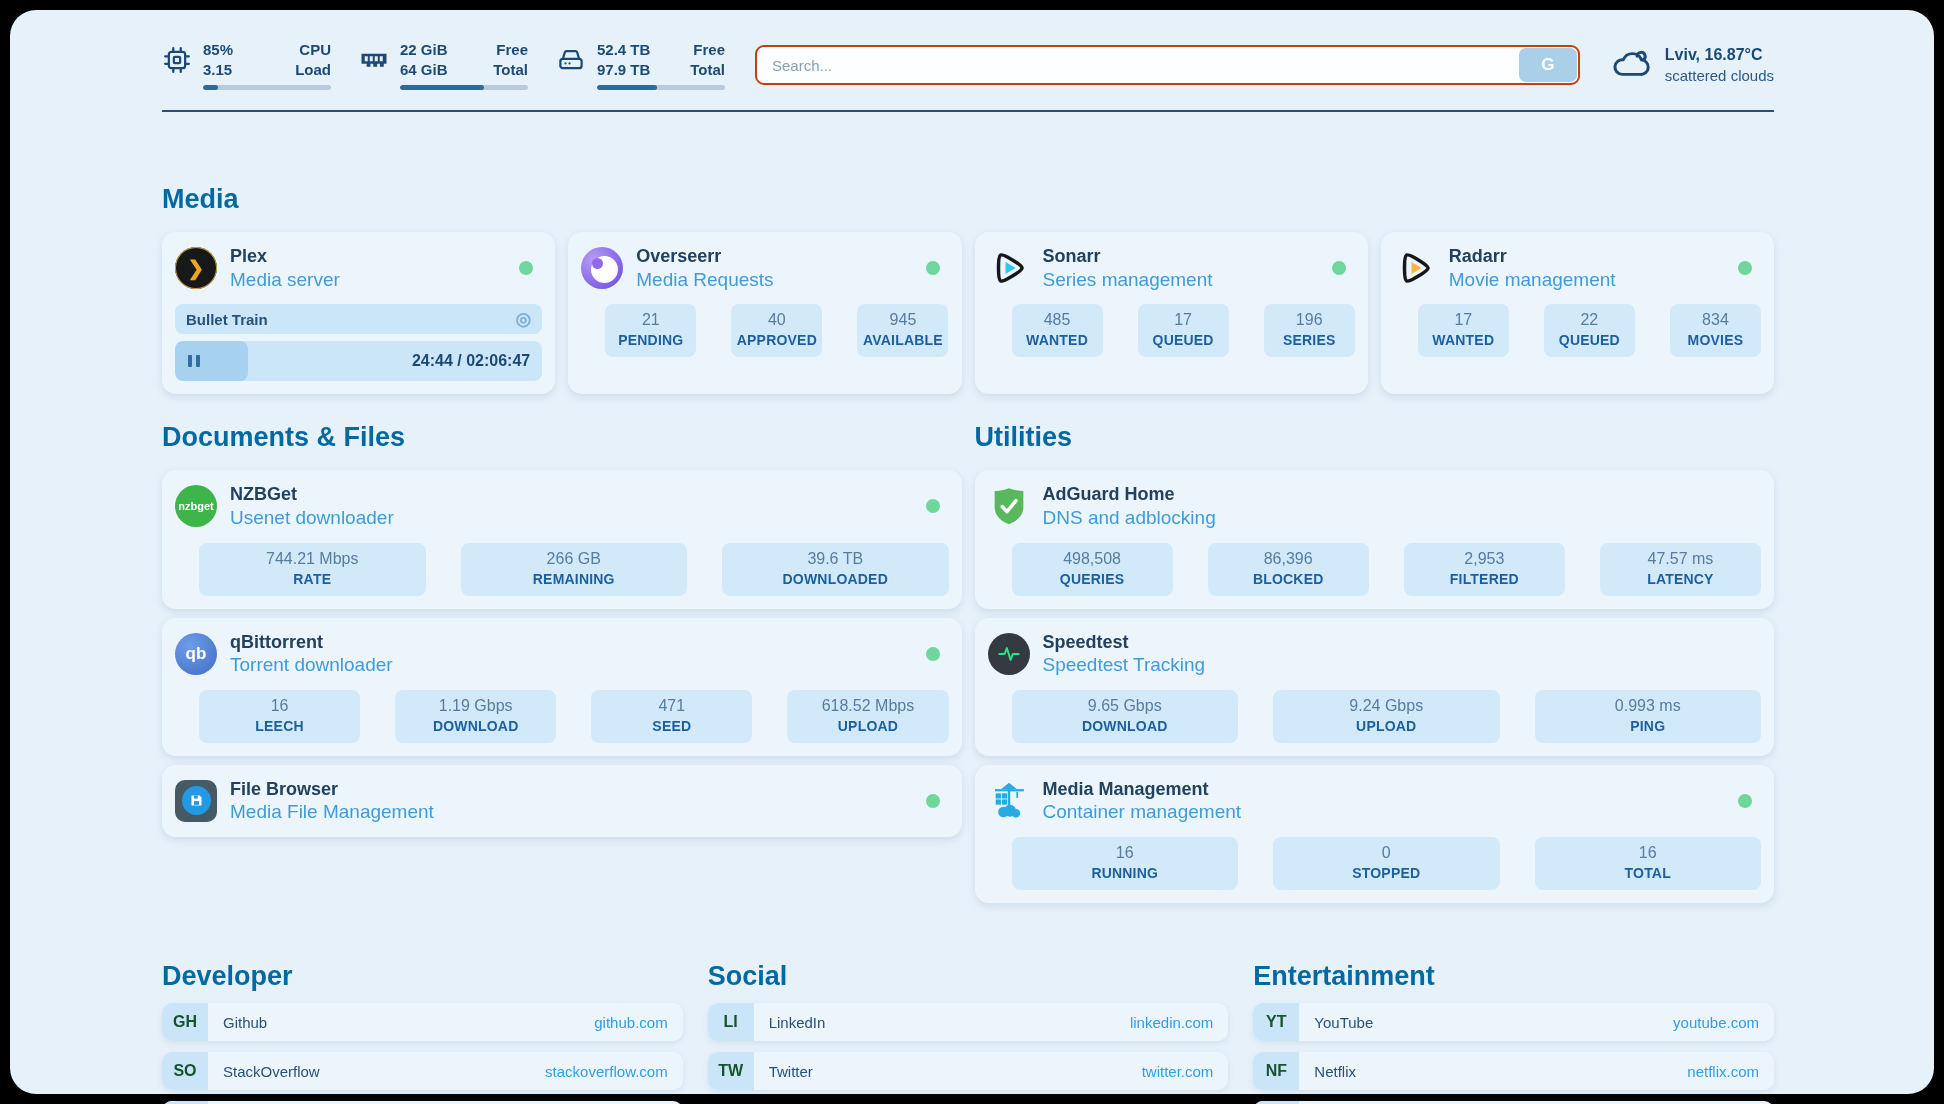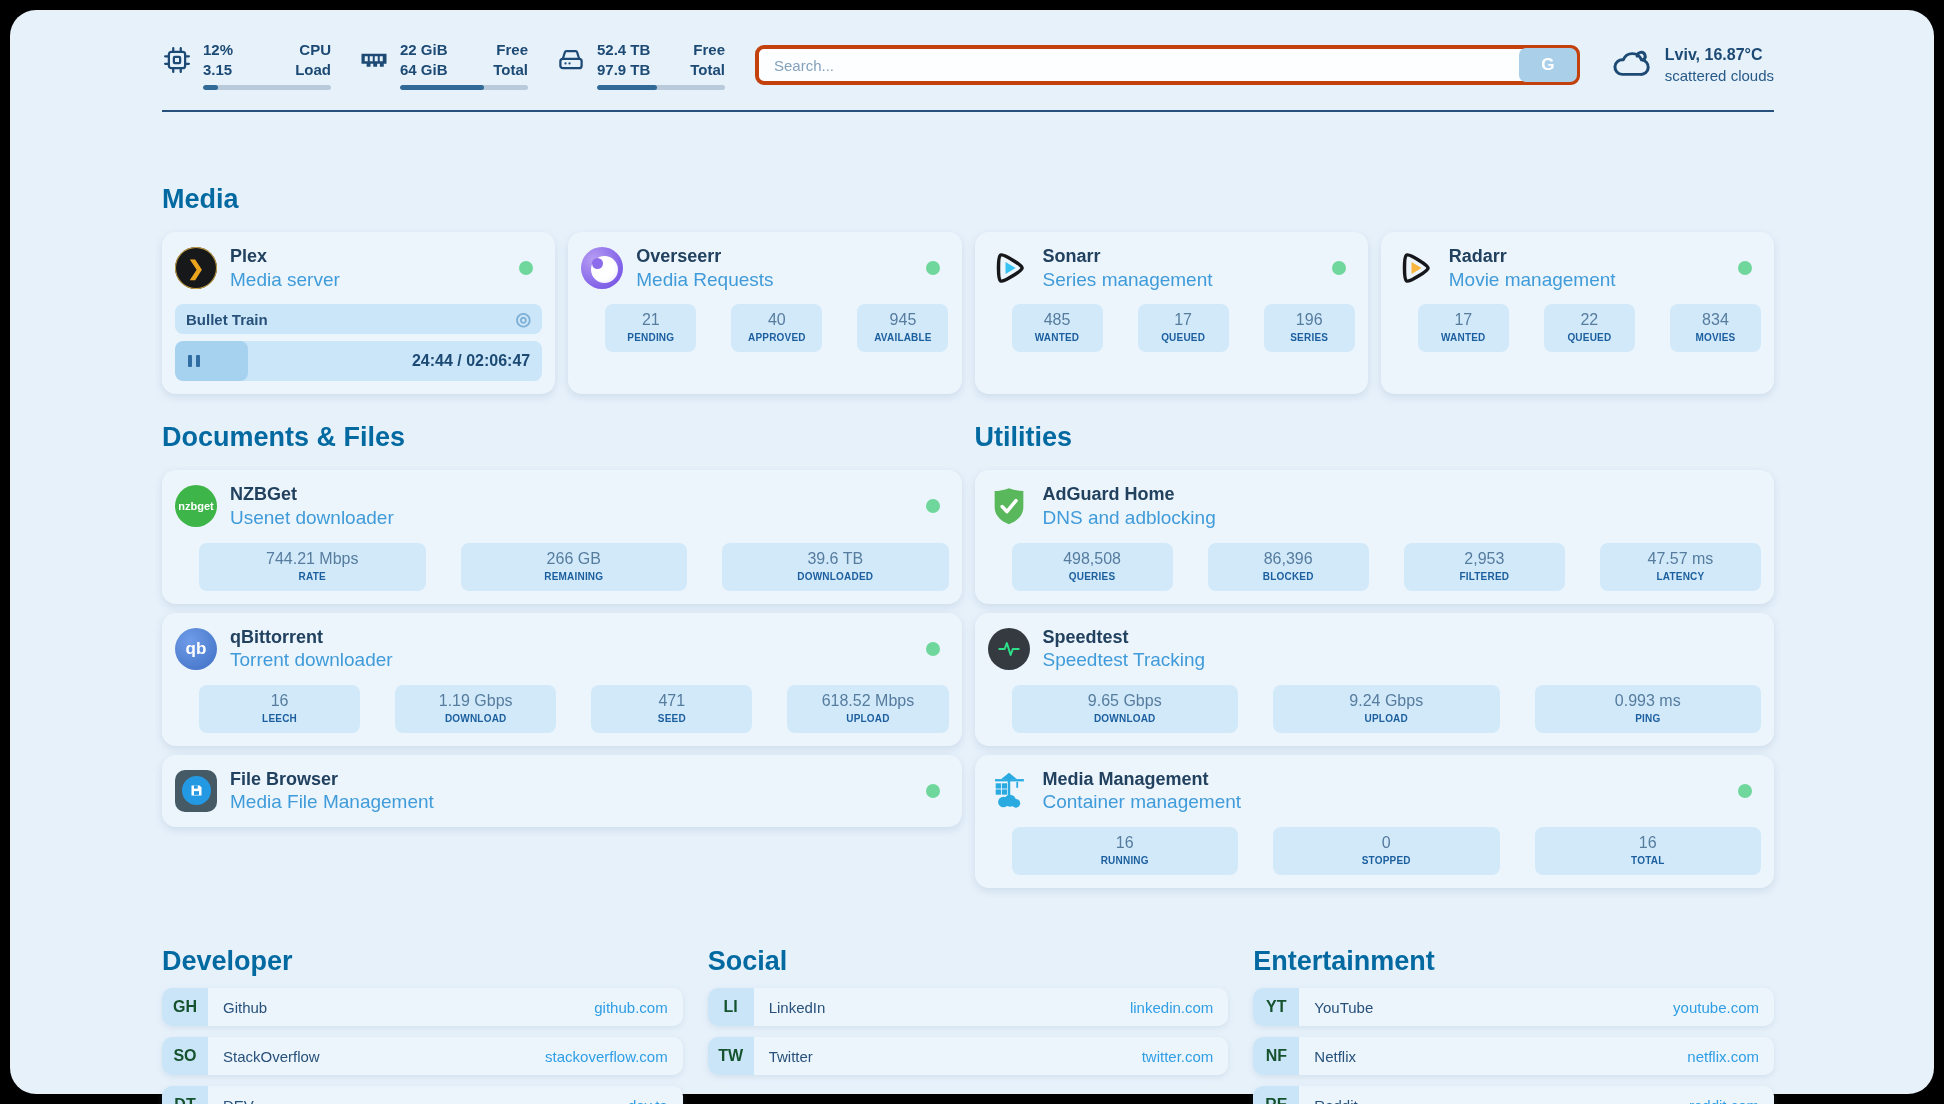--- a/index.html
+++ b/index.html
@@ -18,21 +18,21 @@
   .resources{display:flex;gap:28px;}
   .res{display:flex;align-items:flex-start;gap:11px;}
   .res-icon svg{width:30px;height:30px;margin-top:5px;display:block;}
   .res-body{width:128px;}
   .res-cols{display:flex;justify-content:space-between;font-size:15px;font-weight:600;color:#1c4a74;line-height:1.3;}
   .res-col.right{text-align:right;}
   .res-bar{margin-top:6px;height:5px;border-radius:3px;background:#b9cbdb;overflow:hidden;}
   .res-bar .fill{height:100%;border-radius:3px;background:#326a97;}
   .search{flex:1;margin:0 30px;position:relative;height:40px;}
   .search input{
-    width:100%;height:100%;box-sizing:border-box;border:4px solid #c2410c;border-radius:9px;
+    width:100%;height:100%;box-sizing:border-box;border:2px solid #c2410c;border-radius:9px;
     background:#fdfeff;padding:0 76px 0 15px;font-size:15px;color:#35597c;outline:none;
     font-family:"Liberation Sans", sans-serif;
   }
   .search input::placeholder{color:#84a1ba;}
   .g-btn{
     position:absolute;right:3px;top:3px;bottom:3px;width:58px;border:none;border-radius:7px;
     background:#a9cfe9;color:#fff;font-size:17px;font-weight:bold;cursor:pointer;
     font-family:"Liberation Sans", sans-serif;
   }
   .weather{display:flex;align-items:center;gap:13px;color:#1c4a74;}
@@ -56,21 +56,21 @@
     width:42px;height:42px;flex:none;border-radius:50%;position:relative;
     display:flex;align-items:center;justify-content:center;
   }
   .app-titles{line-height:1.25;}
   .app-name{font-size:18px;font-weight:bold;color:#21415f;}
   .app-sub{font-size:19px;color:#3f9bd9;}
   .status-dot{width:14px;height:14px;border-radius:50%;background:#6fd79c;margin-left:auto;margin-right:9px;flex:none;}
   .stats{display:flex;gap:11px;margin-top:13px;}
   .stat{flex:1;background:#d2e9fa;border-radius:8px;text-align:center;padding:7px 4px 9px;margin-left:24px;}
   .stat-value{font-size:16px;color:#567c9e;}
-  .stat-label{font-size:10px;font-weight:bold;color:#1c5f9e;margin-top:3px;letter-spacing:.2px;}
+  .stat-label{font-size:14px;font-weight:bold;color:#1c5f9e;margin-top:3px;letter-spacing:.2px;}
   
   .np-row{margin-top:13px;height:30px;background:#cbe6f8;border-radius:8px;display:flex;align-items:center;padding:0 11px;font-size:15px;font-weight:600;color:#27517a;}
   .np-gear{margin-left:auto;color:#7fb0d6;font-size:18px;cursor:pointer;}
   .prog-row{margin-top:7px;height:40px;background:#cbe6f8;border-radius:8px;position:relative;display:flex;align-items:center;overflow:hidden;}
   .prog-fill{position:absolute;left:0;top:0;bottom:0;background:#a6d2ef;border-radius:8px;}
   .pause{position:relative;z-index:2;display:flex;gap:4px;margin-left:13px;cursor:pointer;}
   .pause i{width:4px;height:12px;background:#2f6da3;border-radius:1px;display:block;}
   .prog-time{margin-left:auto;position:relative;z-index:2;font-size:16px;font-weight:bold;color:#1c4a74;padding-right:12px;}
   
   .icon-plex{background:#17181a;color:#eca61d;font-size:20px;font-weight:bold;box-shadow:0 0 0 1px #c9a13f inset;}
@@ -108,21 +108,21 @@
         <span class="res-icon">
           <svg viewBox="0 0 24 24" fill="none" stroke="#1c4a74" stroke-width="1.8" stroke-linecap="round">
             <rect x="5.5" y="5.5" width="13" height="13" rx="2"></rect>
             <rect x="9.5" y="9.5" width="5" height="5" rx="0.8"></rect>
             <path d="M9 2.5v3M15 2.5v3M9 18.5v3M15 18.5v3M2.5 9h3M2.5 15h3M18.5 9h3M18.5 15h3"></path>
           </svg>
         </span>
         <div class="res-body">
           <div class="res-cols">
             <div class="res-col">
-              <div>12%</div>
+              <div>85%</div>
               <div>3.15</div>
             </div>
             <div class="res-col right">
               <div>CPU</div>
               <div>Load</div>
             </div>
           </div>
           <div class="res-bar">
             <div class="fill" style="width: 12%;"></div>
           </div>

